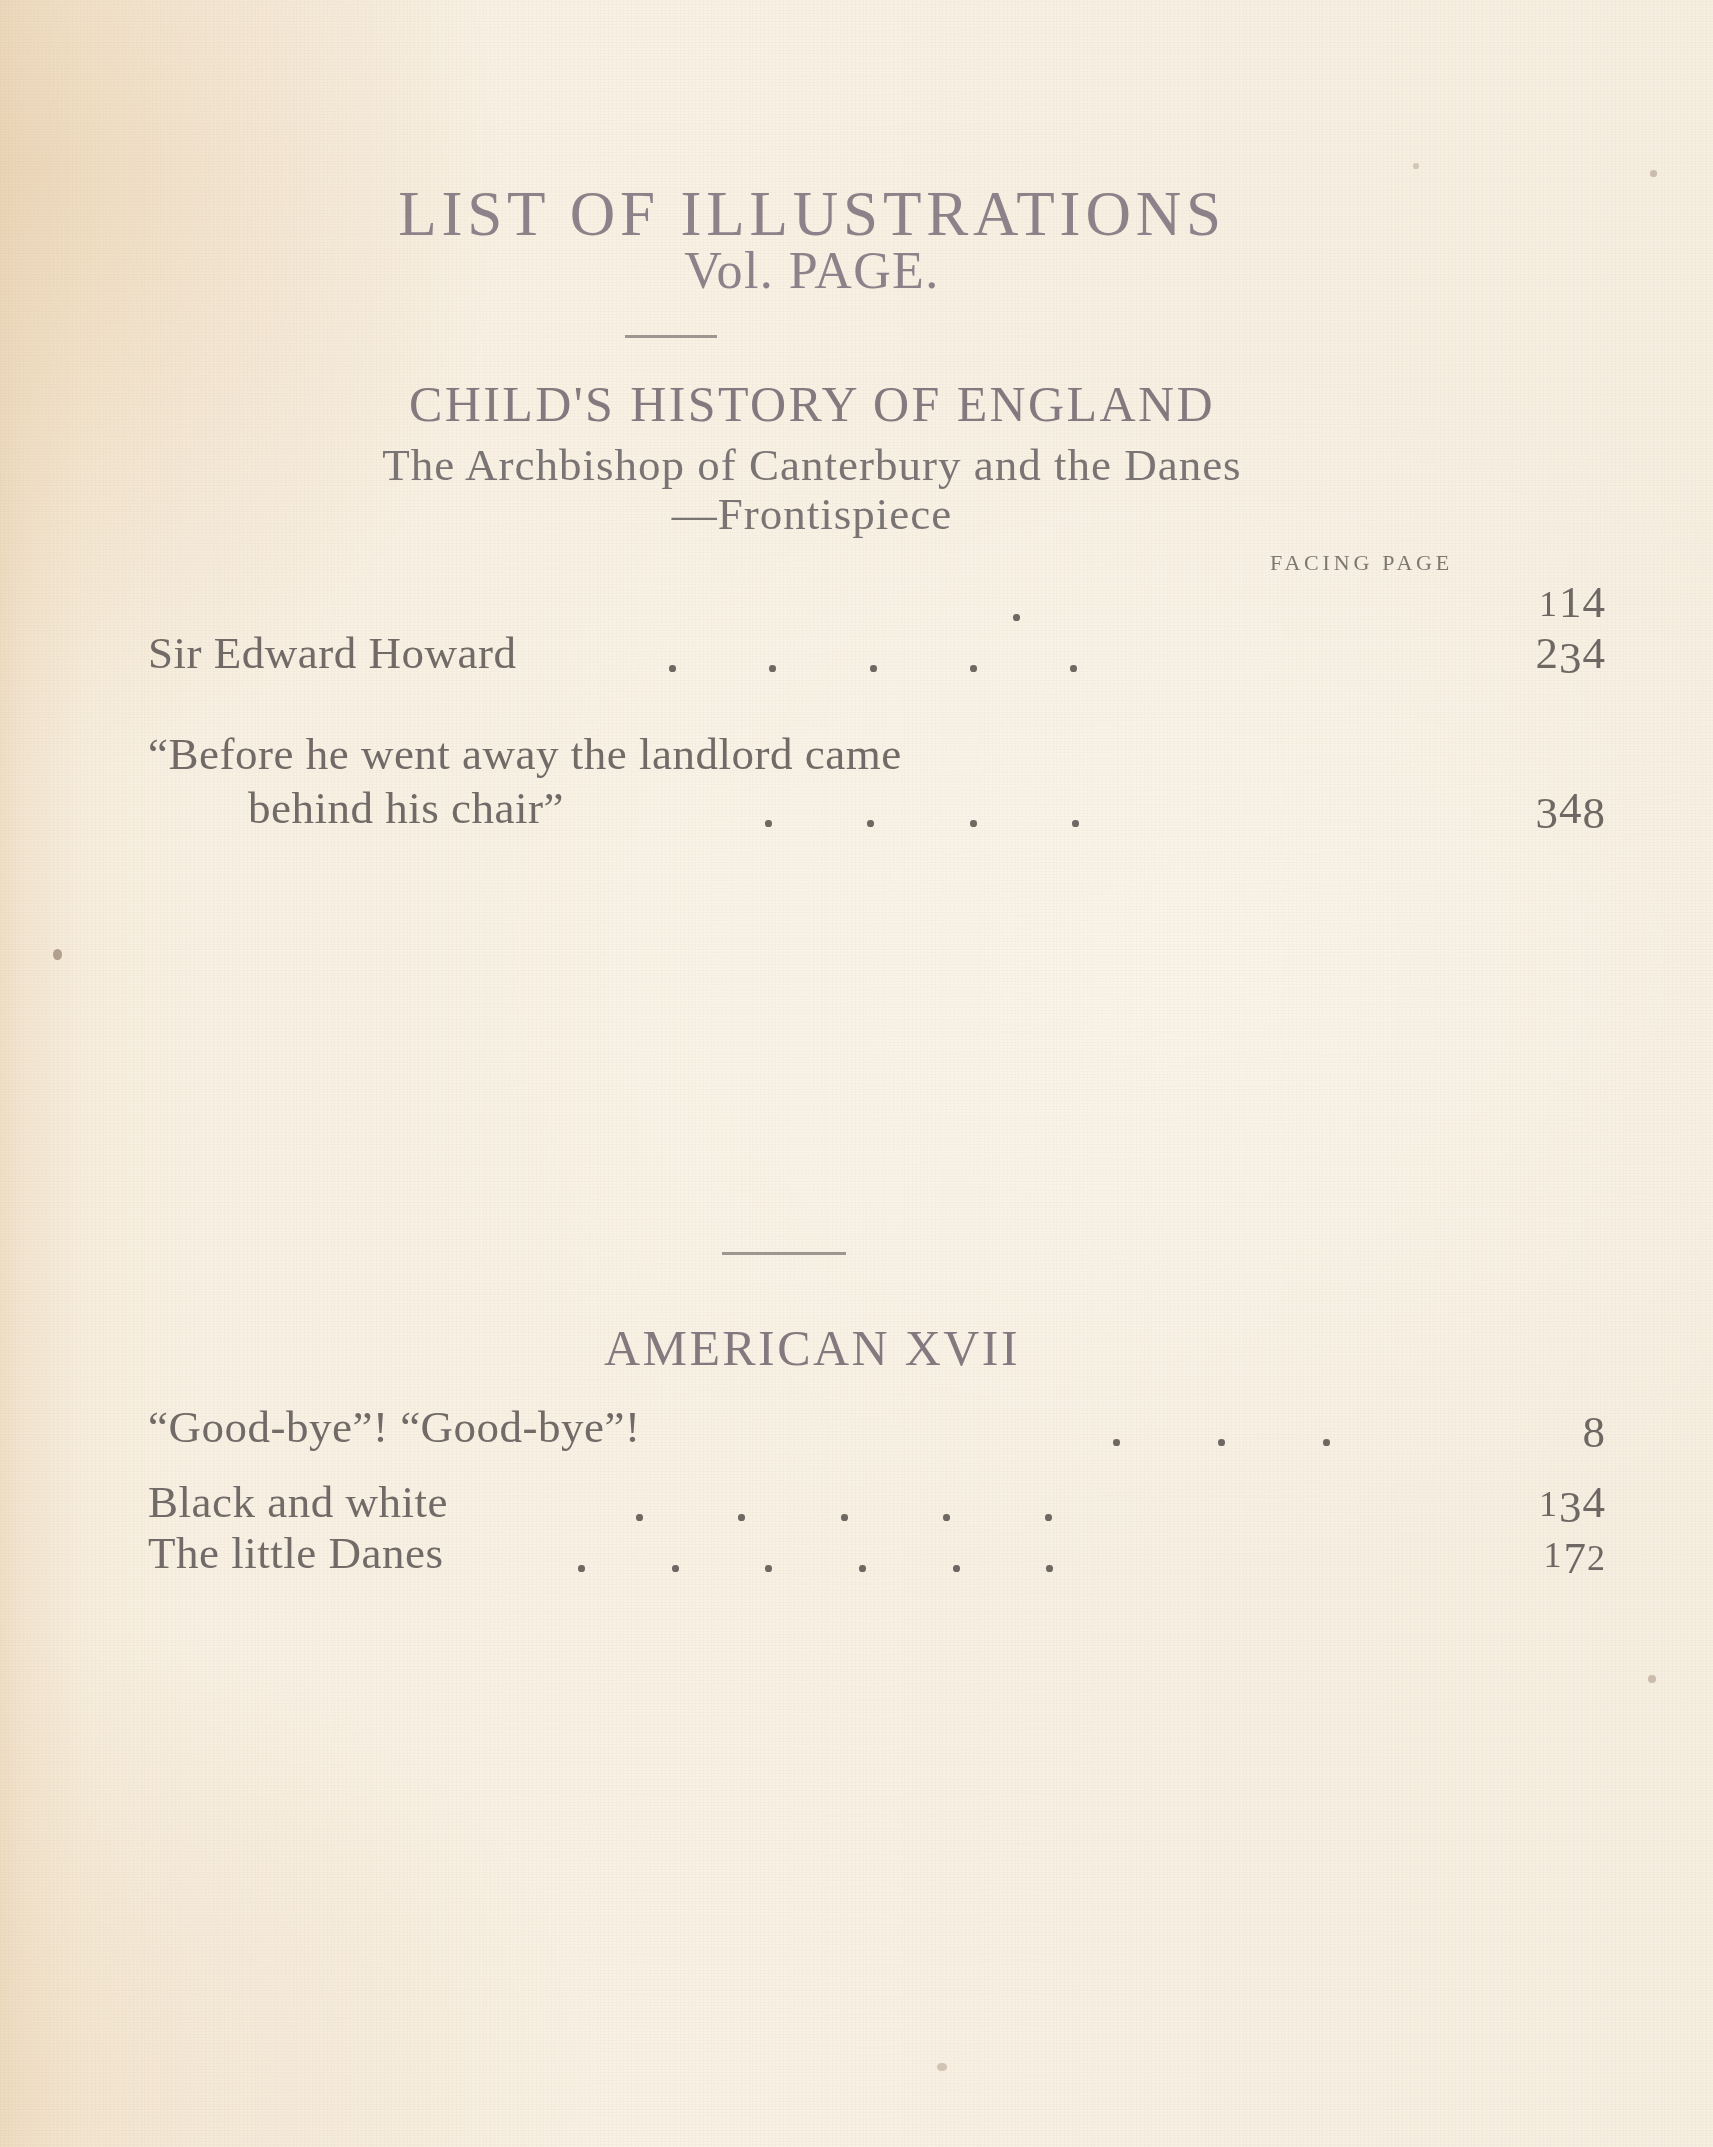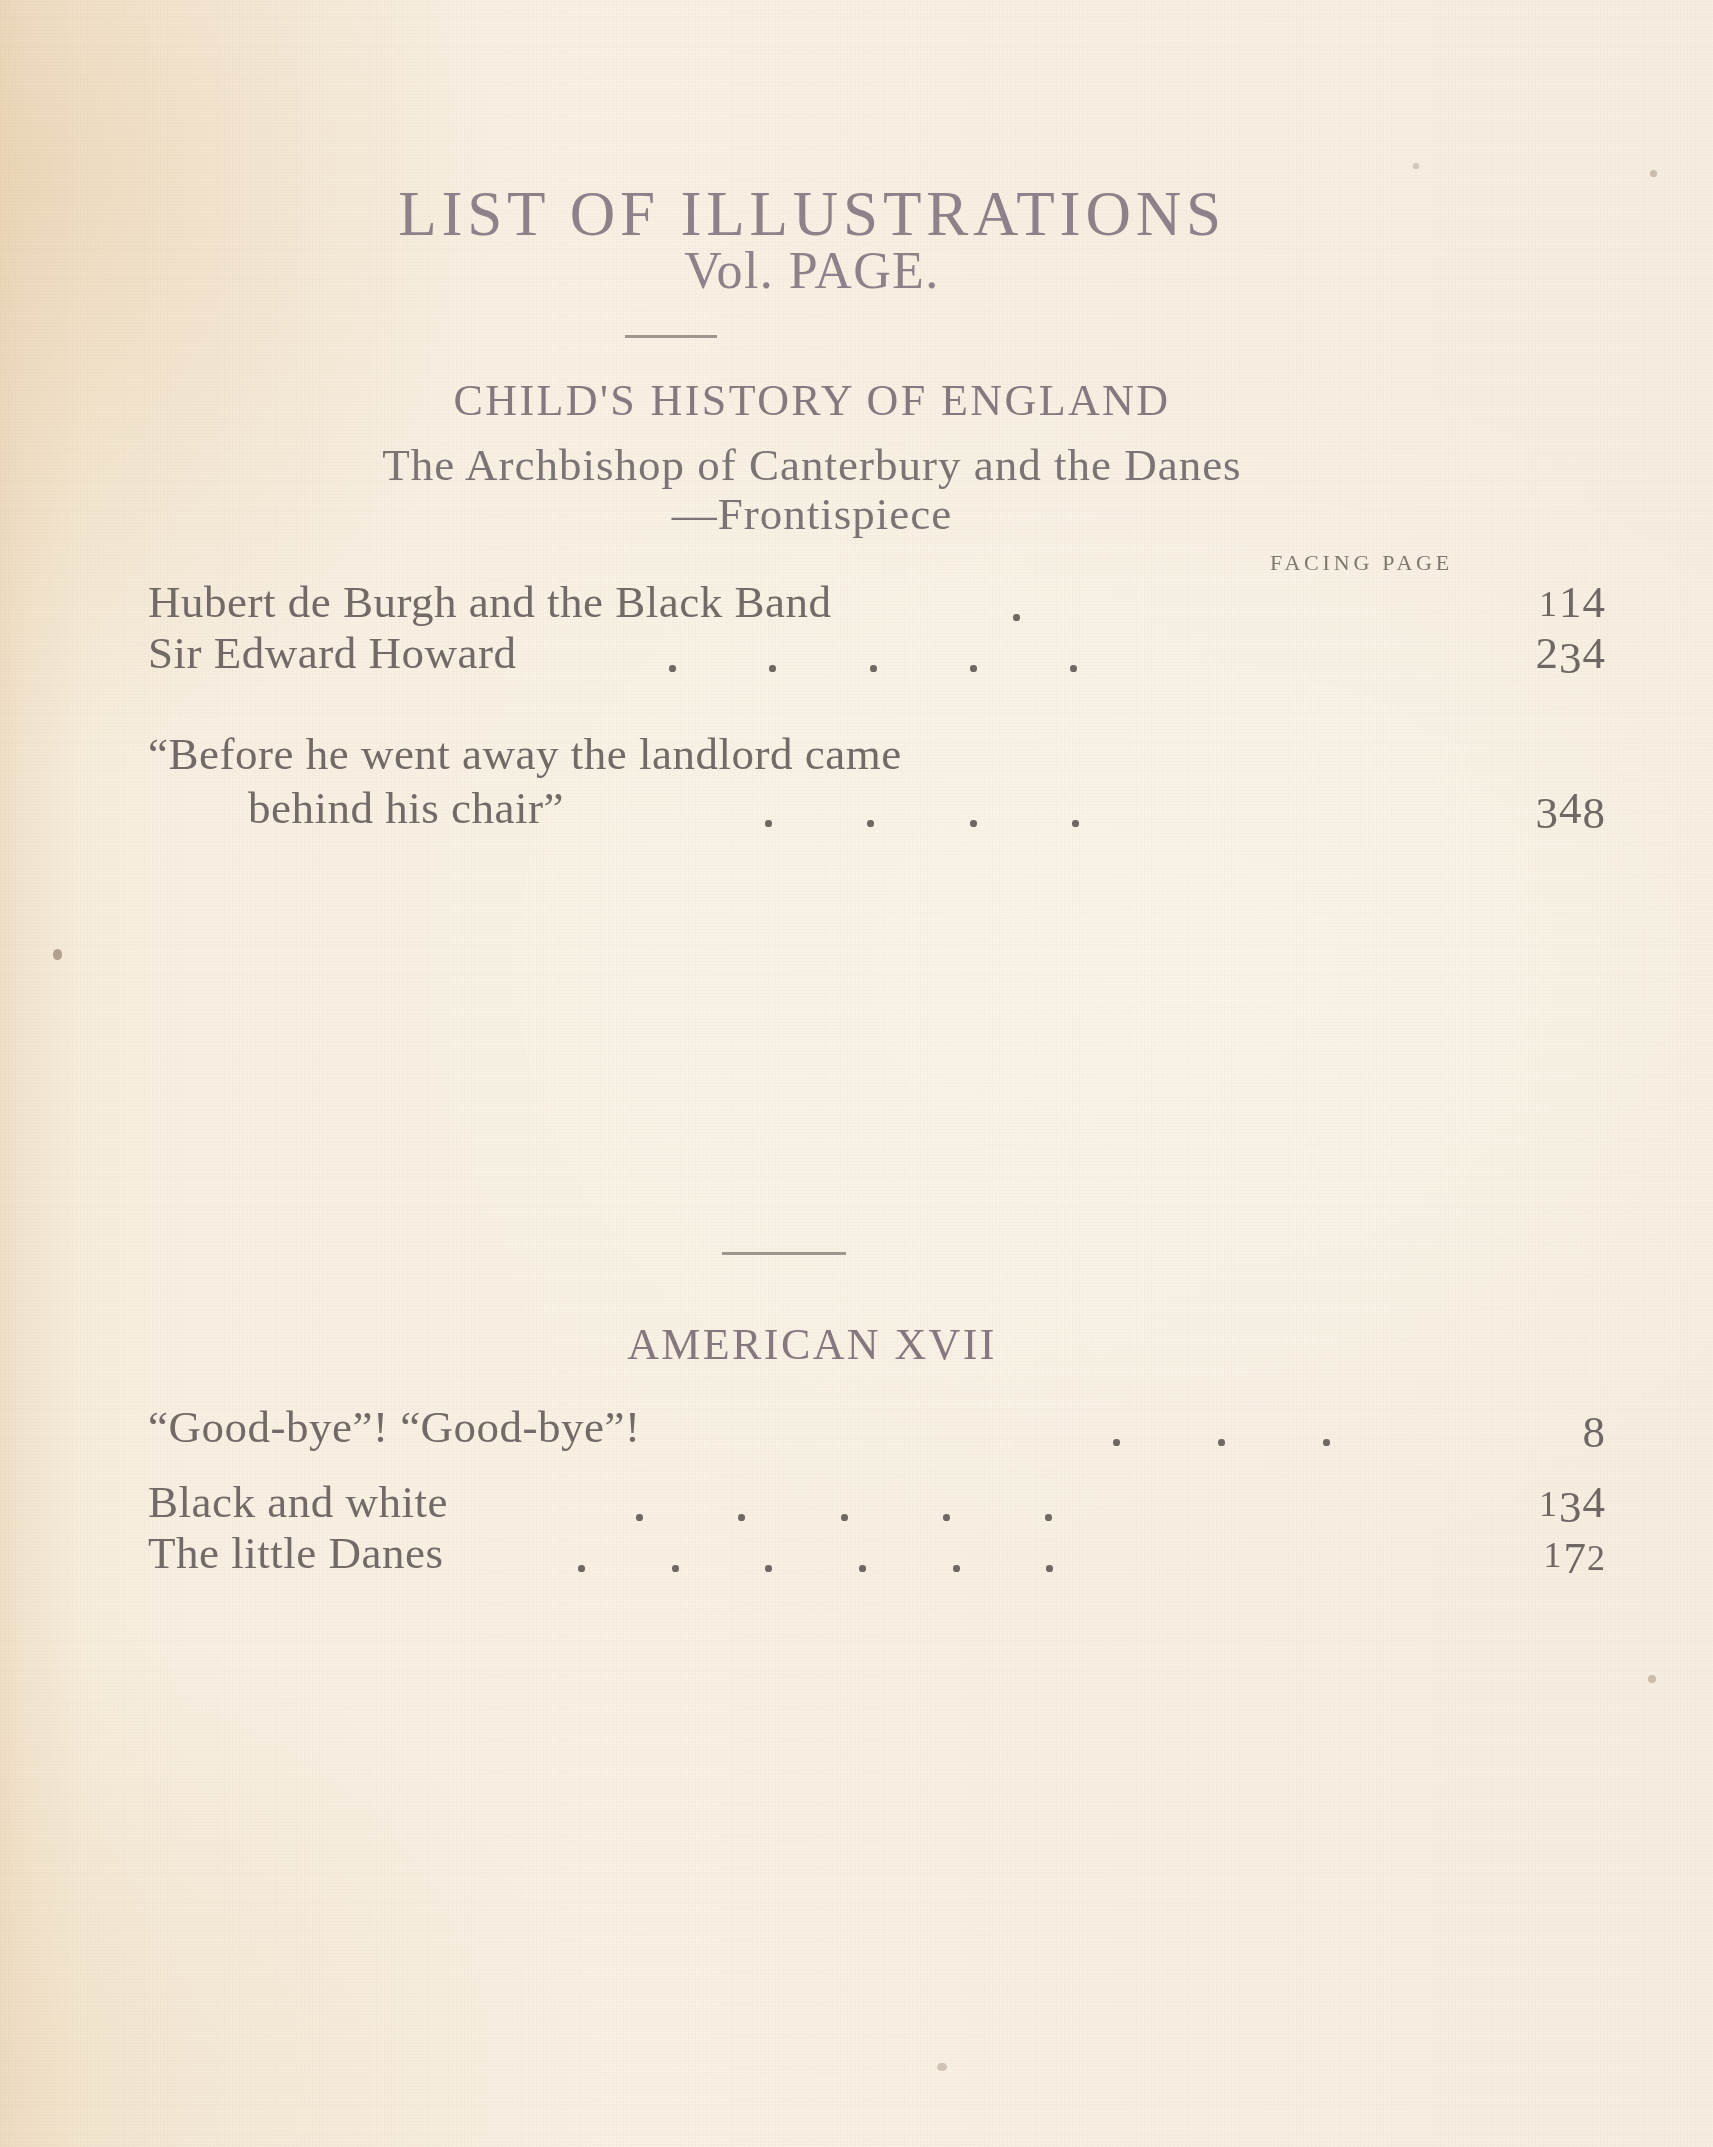--- a/index.html
+++ b/index.html
@@ -87,21 +87,21 @@
     background: #8e8681;
     opacity: 0.85;
   }
 
   .section-title {
     position: absolute;
     left: 143px;
     width: 1338px;
     text-align: center;
     color: #85797f;
-    font-size: 44px;
+    font-size: 50px;
     letter-spacing: 2.4px;
     white-space: nowrap;
   }
 
   .frontis-line {
     position: absolute;
     left: 143px;
     width: 1338px;
     text-align: center;
     color: #7b7474;
@@ -202,21 +202,20 @@
 
     <div class="section-title" style="top:375px;">CHILD'S HISTORY OF ENGLAND</div>
 
     <div class="frontis-line" style="top:488px;">—Frontispiece</div>
 
     <div class="frontis-line" style="top:439px;">The Archbishop of Canterbury and the Danes</div>
 
     <div class="facing-page" style="left:1128px; top:550px; width:325px;">FACING PAGE</div>
 
     <div class="entry" style="left:148px; top:576px; width:1314px;">
-      <span class="entry-text">Hubert de Burgh and the Black Band</span>
       <span class="leaders" style="left:865px; width:163px;">
         <i class="leader-dot" style="left:0px;"></i>
       </span>
       <span class="entry-page" style="left:1295px;"><span class="osf-one">1</span>14</span>
     </div>
 
     <div class="entry" style="left:148px; top:627px; width:1314px;">
       <span class="entry-text">Sir Edward Howard</span>
       <span class="leaders" style="left:521px; width:401px;">
         <i class="leader-dot" style="left:0px;"></i>

